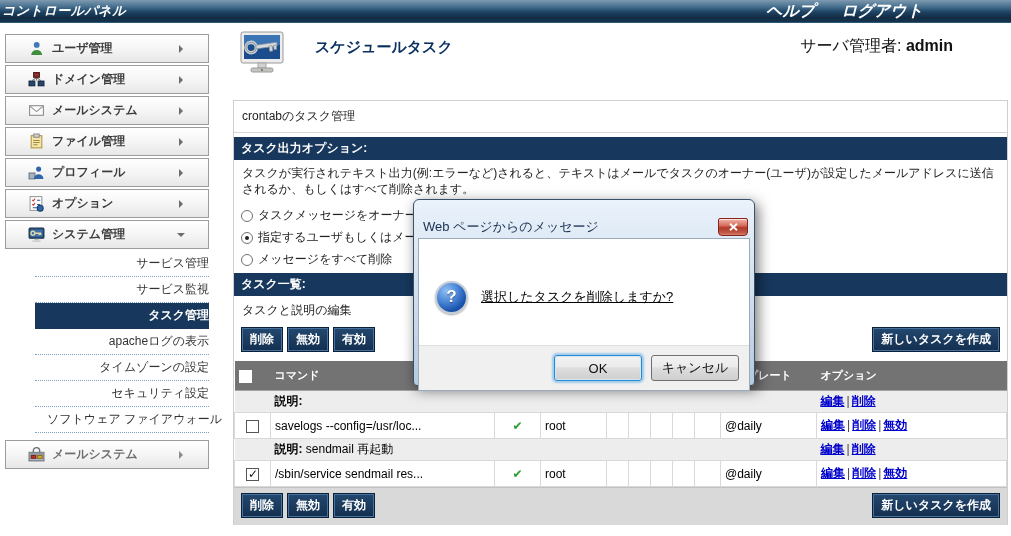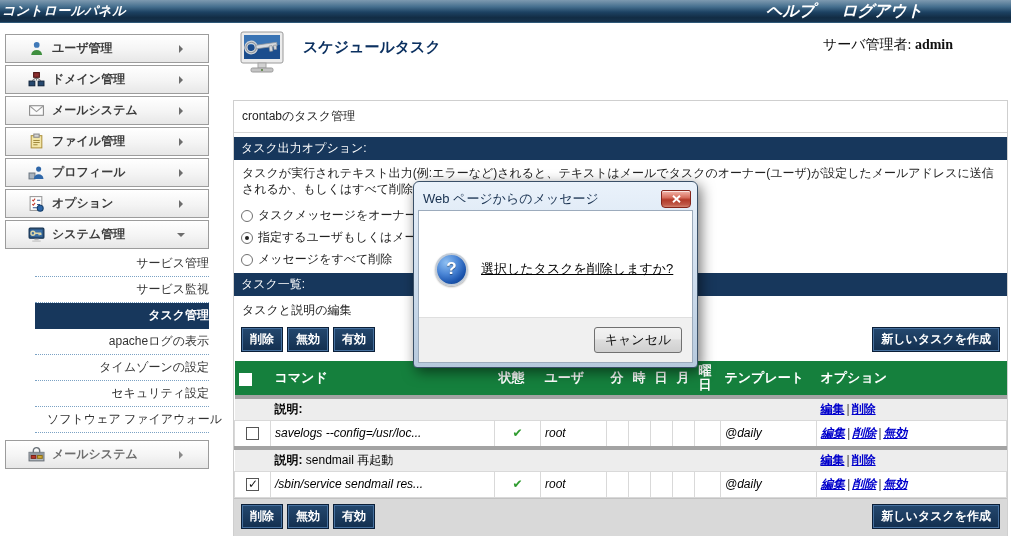--- a/index.html
+++ b/index.html
@@ -34,28 +34,28 @@
     border-bottom:1px dotted #7ba2c4; cursor:pointer; white-space:nowrap;text-align:right;
   }
   .submenu .sub-item.selected {
     background:#17375c; color:#fff; font-weight:bold; border-bottom:1px solid #17375c;
   }
   .gap-top { margin-top:7px; }
   
   .main { flex:1; position:relative; padding:0 3px 0 0; }
   .main-head { display:flex; align-items:flex-start; padding:7px 8px 0 4px; height:77px; }
   .main-head .big-icon { width:50px; height:50px; flex:none; }
-  .main-head .page-title { margin:8px 0 0 16px; font-size:15px; font-weight:bold; color:#0b3060; }
-  .main-head .admin { margin-left:auto; margin-right:47px; margin-top:6px; font-size:14px; color:#111;font-family:Liberation Serif, serif; }
+  .main-head .page-title { margin:8px 0 0 28px; font-size:15px; font-weight:bold; color:#0b3060; }
+  .main-head .admin { margin-left:auto; margin-right:47px; margin-top:6px; font-size:16px; color:#111; }
   .main-head .admin b { font-weight:bold; }
   .content {
     margin-left:0; width:775px; border:1px solid #cfcfcf; border-bottom:none; background:#fff;
   }
   .row-plain { padding:7px 8px; font-size:12px; color:#222; border-bottom:1px solid #d6d6d6; margin-bottom:4px; }
-  .navy-bar { background:#17375c; color:#fff; font-weight:normal; font-size:12px; padding:3px 7px; }
+  .navy-bar { background:#17375c; color:#fff; font-weight:bold; font-size:12px; padding:3px 7px; }
   .desc-text { padding:5px 8px 2px 8px; font-size:12px; color:#222; line-height:1.35; }
   .radios { padding:3px 0 0 7px; }
   .radio-line { display:flex; align-items:center; margin:5px 0; cursor:pointer; }
   .radio {
     width:12px; height:12px; border-radius:50%; border:1px solid #707070; background:#fff;
     margin-right:5px; position:relative; flex:none;
   }
   .radio.on::after {
     content:""; position:absolute; left:3px; top:3px; width:4px; height:4px; border-radius:50%; background:#222;
   }
@@ -65,45 +65,45 @@
     background:linear-gradient(180deg,#24486f,#132f4f); border:1px solid #0b1f38;
     box-shadow:inset 0 0 0 1px #47719f; cursor:pointer; white-space:nowrap;
   }
   .cfg-wrap { padding:7px; }
   .sub-title { padding:6px 8px; font-size:12px; color:#222; }
   .btn-row { display:flex; gap:4px; padding:2px 7px 9px 7px; align-items:center; }
   .btn-row .spacer { margin-left:auto; }
   
   table.tasks { width:100%; border-collapse:collapse; font-size:12px; table-layout:fixed; }
   table.tasks th {
-    background:#15803d; color:#fff; font-size:13px; font-weight:bold; text-align:left;
+    background:#737373; color:#fff; font-size:11px; font-weight:bold; text-align:left;
     padding:3px 4px; vertical-align:middle;
   }
   th.c, td.c { text-align:center; }
   th.wk { font-size:10px; line-height:1.05; word-break:break-all; white-space:normal; padding:1px 2px; text-align:center;}
-  tr.descrow td { background:#ededed; padding:2px 4px; font-size:12px; border-top:4px solid #a3a3a3; }
+  tr.descrow td { background:#ededed; padding:2px 4px; font-size:12px; border-top:1px solid #a3a3a3; }
   tr.descrow .dl { font-weight:bold; }
-  tr.datarow td { background:#fff; border:1px solid #d9d9d9; padding:4px 4px; height:21px;font-style:italic; }
+  tr.datarow td { background:#fff; border:1px solid #d9d9d9; padding:4px 4px; height:21px; }
   .check { color:#2e9b2e; font-weight:bold; font-size:12px; }
   .lnk { color:#0000cc; font-weight:bold; text-decoration:underline; cursor:pointer; }
   .sep { color:#444; margin:0 2px; font-weight:normal;}
   .cb {
     width:13px; height:13px; border:1px solid #555; background:#fff; display:inline-block;
     position:relative; cursor:pointer; vertical-align:middle;
   }
   .cb.on::after { content:"✓"; position:absolute; left:1px; top:-2px; font-size:12px; font-weight:bold; color:#111; }
   .cb.hdr { border:1px solid #fff; }
   .bottom-strip { background:#d9d9d9; display:flex; gap:4px; padding:5px 7px 7px 7px; align-items:center; border-top:1px solid #c2c2c2;}
   .bottom-strip .spacer { margin-left:auto; }
   
   .dialog {
-    position:absolute; left:413px; top:181px; width:285px; height:187px;
+    position:absolute; left:413px; top:199px; width:342px; height:187px;
     border:1px solid #3a5068; border-radius:6px 6px 4px 4px;
     background:linear-gradient(180deg,#eaf2fb 0%,#d3e1f0 45%,#b6c9dd 100%);
-    box-shadow:3px 4px 14px rgba(0,0,0,.55); padding:5px 4px 4px 4px; z-index:50;
+    box-shadow:3px 4px 14px rgba(0,0,0,.55); padding:15px 4px 4px 4px; z-index:50;
   }
   .dlg-title { height:23px; display:flex; align-items:center; padding:0 2px 0 5px; }
   .dlg-title .t { font-size:13px; color:#17304f; }
   .dlg-close {
     margin-left:auto; width:30px; height:18px; border:1px solid #85251b; border-radius:2px 2px 4px 4px;
     background:linear-gradient(180deg,#f2b5aa 0%,#d8705f 40%,#b23a29 55%,#c05847 85%,#d4836f 100%);
     display:flex; align-items:center; justify-content:center; cursor:pointer;
     box-shadow:inset 0 1px 0 rgba(255,255,255,.65);
   }
   .dlg-inner { background:#fff; border:1px solid #9cabbc; height:153px; display:flex; flex-direction:column; }
@@ -445,16 +445,17 @@
     </span>
   </div>
   <div class="dlg-inner">
     <div class="dlg-body">
       <span class="q-icon">
           <span>?</span>
         </span>
       <span class="dlg-msg">選択したタスクを削除しますか?</span>
     </div>
     <div class="dlg-footer">
+      <button class="win-btn focused">OK</button>
       <button class="win-btn">キャンセル</button>
     </div>
   </div>
 </div>
 
 </body></html>

